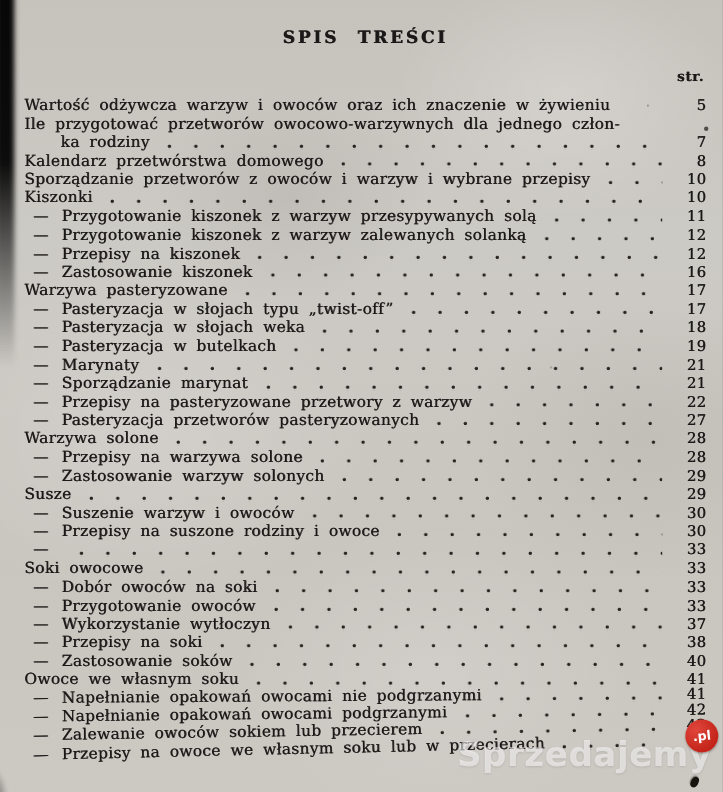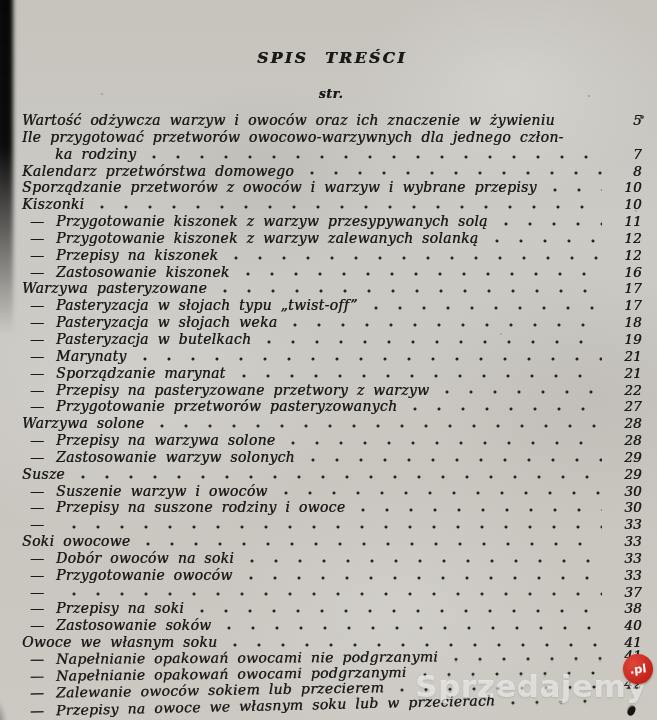--- a/index.html
+++ b/index.html
@@ -24,32 +24,32 @@
     position:absolute;left:-4px;top:-6px;width:17px;height:340px;
     background:linear-gradient(to bottom,#070707 0%,#0c0c0c 45%,rgba(25,25,25,0.55) 72%,rgba(40,40,40,0) 100%);
     filter:blur(2.2px);
     pointer-events:none;
   }
   .corner-bl{
     position:absolute;left:-6px;bottom:-8px;width:16px;height:46px;
     background:radial-gradient(18px 40px ellipse at left bottom, rgba(0,0,0,0.55), rgba(0,0,0,0) 75%);
     filter:blur(1.5px);
   }
-  .inner{position:relative;padding:48px 15px 0 22px;font-style:italic;}
+  .inner{position:relative;padding:24px 15px 0 22px;}
   .title{
     text-align:center;
     font-weight:bold;
     font-size:15.5px;
     letter-spacing:2.5px;
     word-spacing:9px;
     text-shadow:0.6px 0 0.4px rgba(15,15,15,0.85);
   }
   .str-row{
     margin-top:19px;
-    text-align:center;
+    text-align:right;
     font-weight:bold;
     font-size:12.5px;
     letter-spacing:0.5px;
     padding-right:2px;
     text-shadow:0.4px 0 0.3px rgba(15,15,15,0.8);
   }
   .list{margin-top:11px;}
   .row{
     display:flex;
     align-items:baseline;
@@ -229,21 +229,21 @@
           <span class="pageno">21</span>
         </div>
         <div class="row sub">
           <span class="dash">—</span>
           <span class="etext">Przepisy na pasteryzowane przetwory z warzyw</span>
           <span class="leader"></span>
           <span class="pageno">22</span>
         </div>
         <div class="row sub">
           <span class="dash">—</span>
-          <span class="etext">Przygotowanie przetworów pasteryzowanych</span>
+          <span class="etext">Pasteryzacja przetworów pasteryzowanych</span>
           <span class="leader"></span>
           <span class="pageno">27</span>
         </div>
         <div class="row">
           <span class="etext">Warzywa solone</span>
           <span class="leader"></span>
           <span class="pageno">28</span>
         </div>
         <div class="row sub">
           <span class="dash">—</span>
@@ -291,20 +291,21 @@
           <span class="pageno">33</span>
         </div>
         <div class="row sub">
           <span class="dash">—</span>
           <span class="etext">Przygotowanie owoców</span>
           <span class="leader"></span>
           <span class="pageno">33</span>
         </div>
         <div class="row sub">
           <span class="dash">—</span>
+          <span class="etext">Wykorzystanie wytłoczyn</span>
           <span class="leader"></span>
           <span class="pageno">37</span>
         </div>
         <div class="row sub">
           <span class="dash">—</span>
           <span class="etext">Przepisy na soki</span>
           <span class="leader"></span>
           <span class="pageno">38</span>
         </div>
         <div class="row sub">

